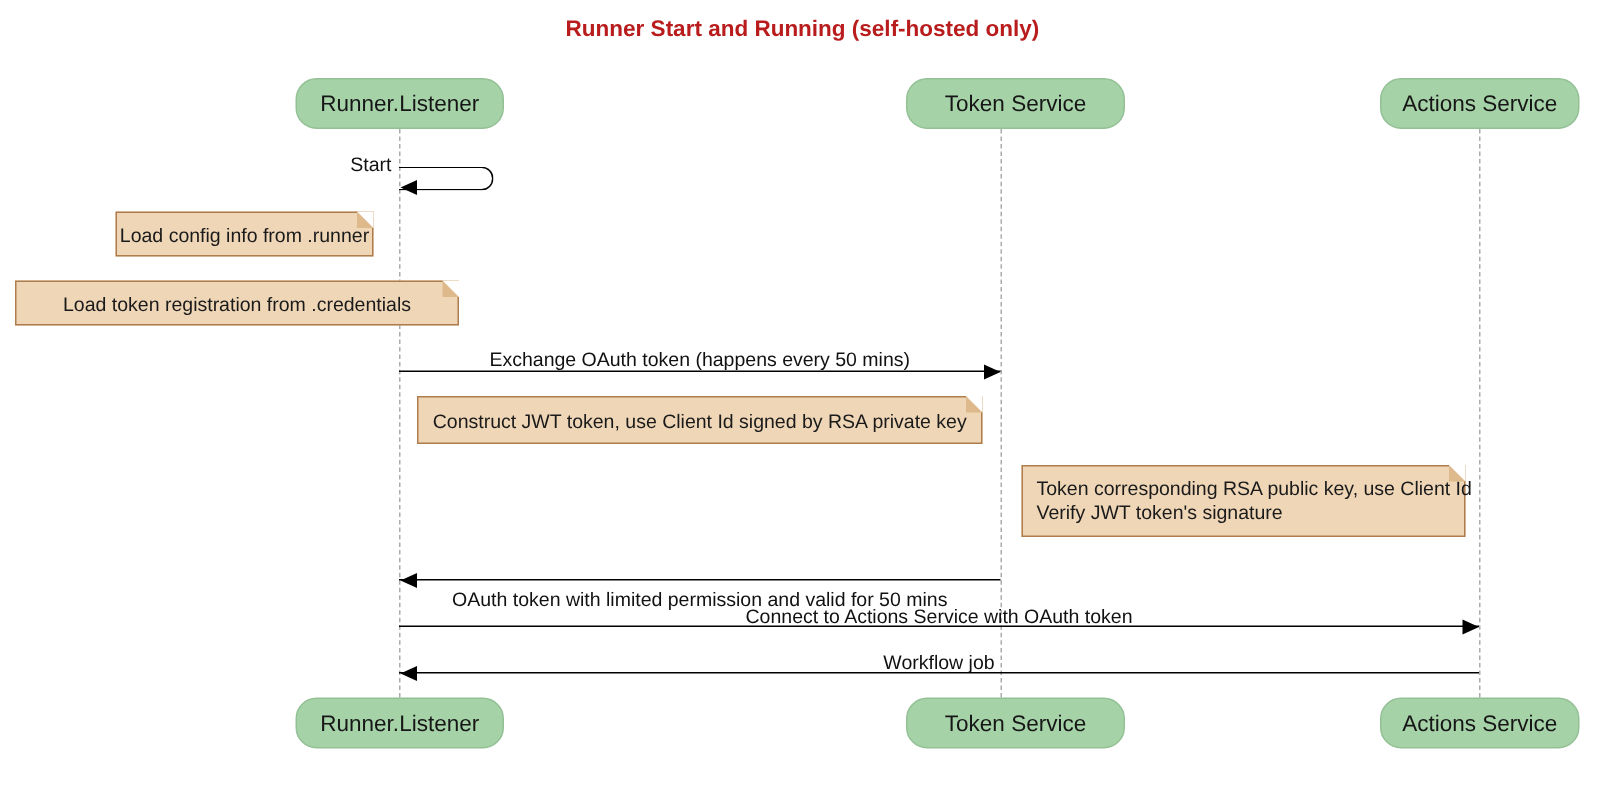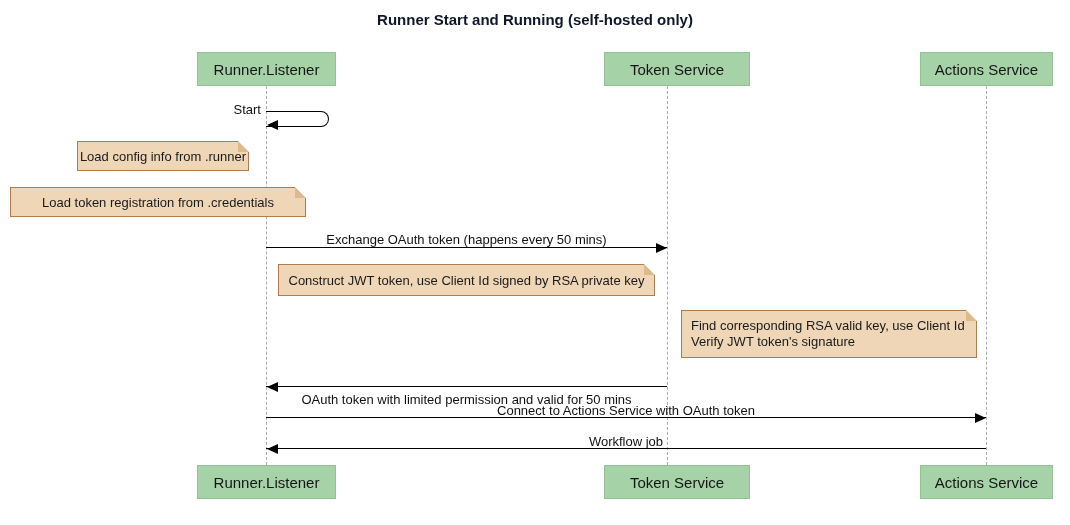--- a/index.html
+++ b/index.html
@@ -3,34 +3,34 @@
 <meta charset="utf-8">
 <style>
   html,body { margin:0; padding:0; background:#ffffff; }
   #diagram {
     position:relative; width:1070px; height:525px; background:#fff;
     font-family:"Liberation Sans", sans-serif; color:#1a1a1a; overflow:hidden;
   }
 
   .title {
     position:absolute; left:0; right:0; top:11px; text-align:center;
-    font-size:15px; font-weight:700; color:#0f172a;
+    font-size:15px; font-weight:700; color:#b91c1c;
   }
 
   .lifeline {
     position:absolute; top:86px; height:379px; width:0;
     border-left:1px dashed var(--lifeline-color,#ababab);
   }
   .ll-1 { left:266px; } .ll-2 { left:667px; } .ll-3 { left:986px; }
 
   .participant {
     position:absolute; height:34px; box-sizing:border-box;
     background:var(--participant-fill,#a6d2a8);
     border:1px solid var(--participant-border,#93c095);
-    border-radius:0; display:flex; align-items:center; justify-content:center;
+    border-radius:14px; display:flex; align-items:center; justify-content:center;
     font-size:15px; color:#161616; white-space:nowrap;
   }
   .row-top { top:52px; } .row-bottom { top:465px; }
   .p-1 { left:197px; width:139px; }
   .p-2 { left:604px; width:146px; }
   .p-3 { left:920px; width:133px; }
 
   .start-label {
     position:absolute; top:102px; right:809px; font-size:13px; color:#111;
     white-space:nowrap;
@@ -127,21 +127,21 @@
     <span>Load config info from .runner</span>
   </div>
   <div class="note note-2">
     <span>Load token registration from .credentials</span>
   </div>
   <div class="note note-3">
     <span>Construct JWT token, use Client Id signed by RSA private key</span>
   </div>
   <div class="note note-4">
     <span class="note-lines">
-      <span class="note-line">Find corresponding RSA valid key, use Client Id</span>
+      <span class="note-line">Token corresponding RSA public key, use Client Id</span>
       <span class="note-line">Verify JWT token's signature</span>
     </span>
   </div>
 
   <div class="msg-label m1-label">Exchange OAuth token (happens every 50 mins)</div>
   <div class="msg-line m1-line"></div>
   <div class="arrow-right m1-arrow"></div>
 
   <div class="msg-label m2-label">OAuth token with limited permission and valid for 50 mins</div>
   <div class="msg-line m2-line"></div>

